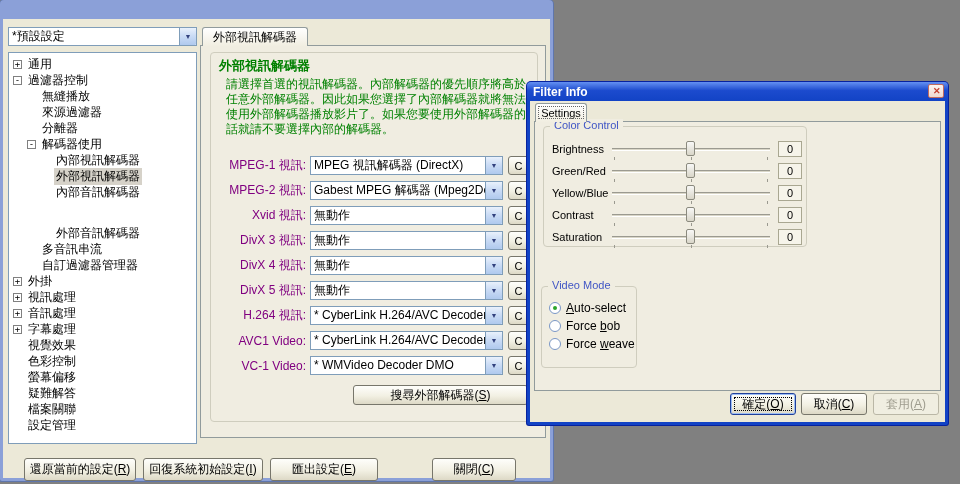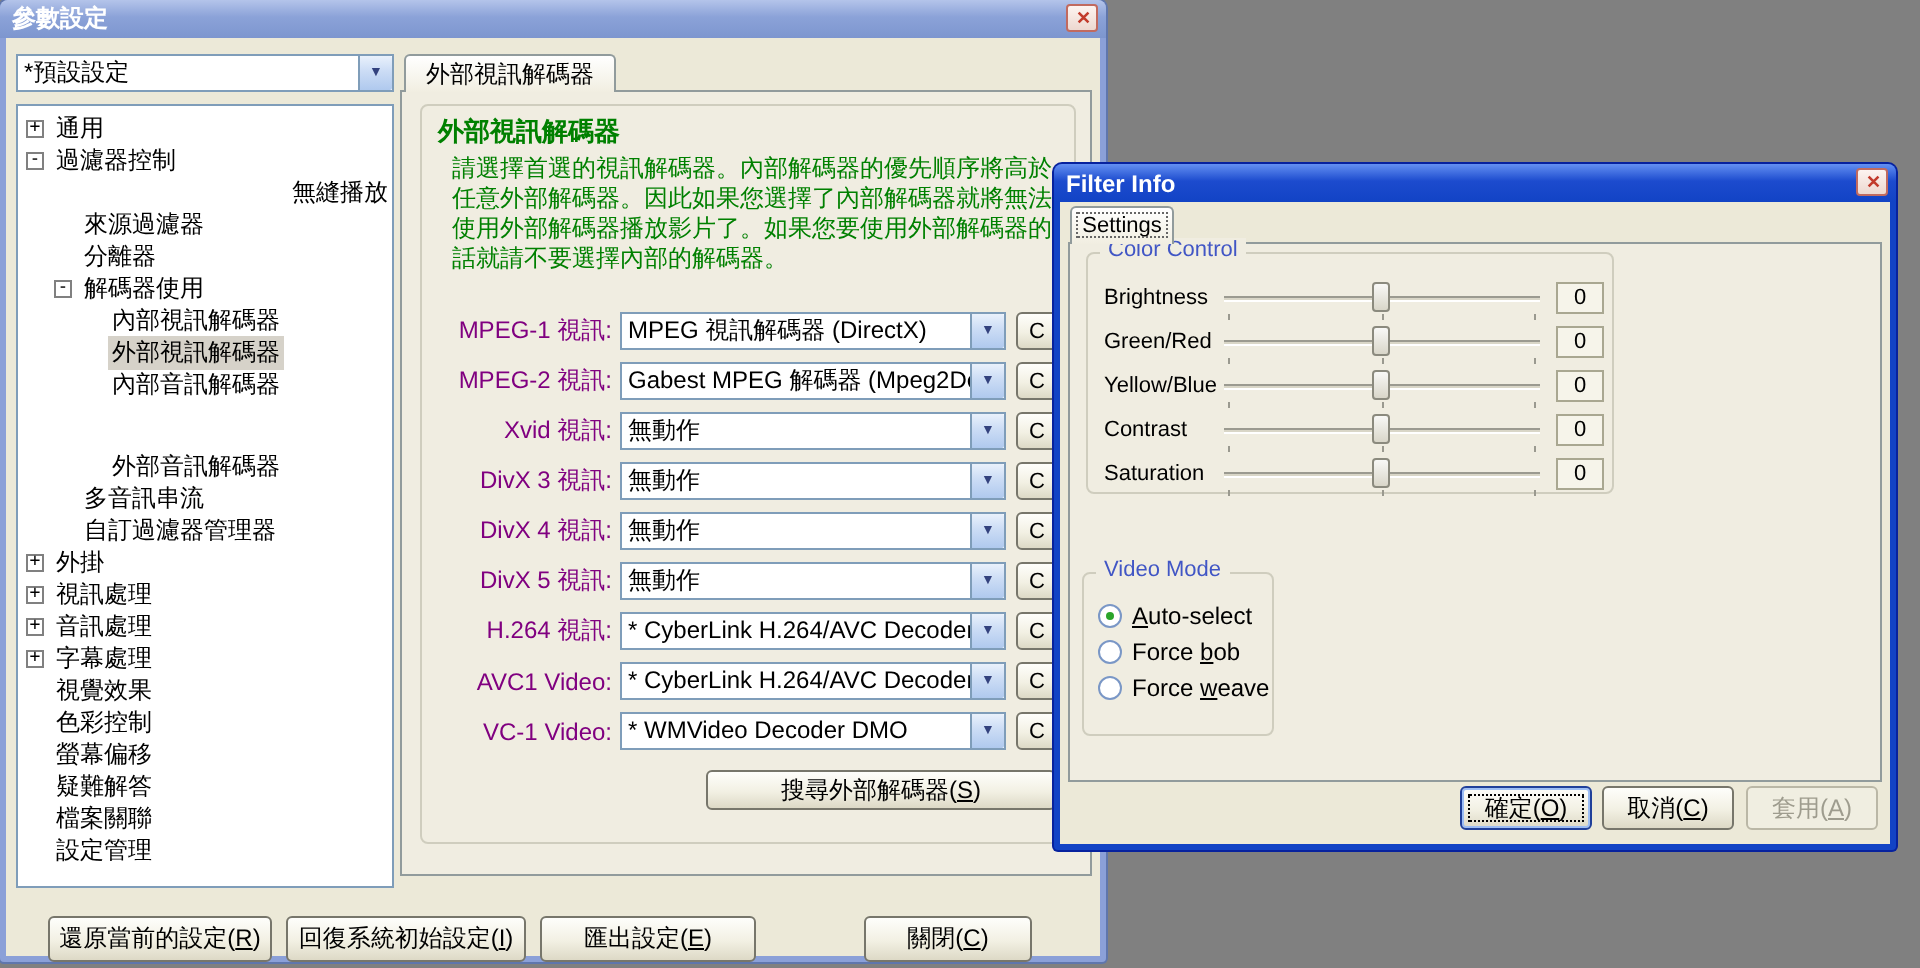--- a/index.html
+++ b/index.html
@@ -111,41 +111,35 @@
   .radio{width:12px;height:12px;box-sizing:border-box;border:1px solid #7A97C6;border-radius:50%;
        background:#fff;position:relative;display:inline-block;flex:0 0 12px}
   .radio.on::after{content:"";position:absolute;left:3px;top:3px;width:4px;height:4px;
        border-radius:50%;background:var(--check-green,#2BA52B)}
   .radio-label{margin-left:5px;font-size:12px;white-space:nowrap}
 </style>
 </head>
 <body>
 
 <div class="win" id="main-window">
-  <div class="titlebar main-tb">
-    <span class="tb-text">參數設定</span>
-    <button class="close-btn">
-        <span class="x"></span>
-      </button>
-  </div>
   <div class="client" id="main-client">
     <div class="xp-combo preset">
       <span class="combo-text">*預設設定</span>
       <span class="combo-arrow"></span>
     </div>
     <div class="tree">
         <div class="tree-item" style="padding-left: 4px;">
           <span class="glyph box">+</span>
           <span class="tlabel">通用</span>
         </div>
         <div class="tree-item" style="padding-left: 4px;">
           <span class="glyph box">-</span>
           <span class="tlabel">過濾器控制</span>
         </div>
-        <div class="tree-item" style="padding-left: 18px; justify-content: flex-end;">
+        <div class="tree-item" style="padding-left: 18px;">
           <span class="glyph"></span>
           <span class="tlabel">無縫播放</span>
         </div>
         <div class="tree-item" style="padding-left: 18px;">
           <span class="glyph"></span>
           <span class="tlabel">來源過濾器</span>
         </div>
         <div class="tree-item" style="padding-left: 18px;">
           <span class="glyph"></span>
           <span class="tlabel">分離器</span>

